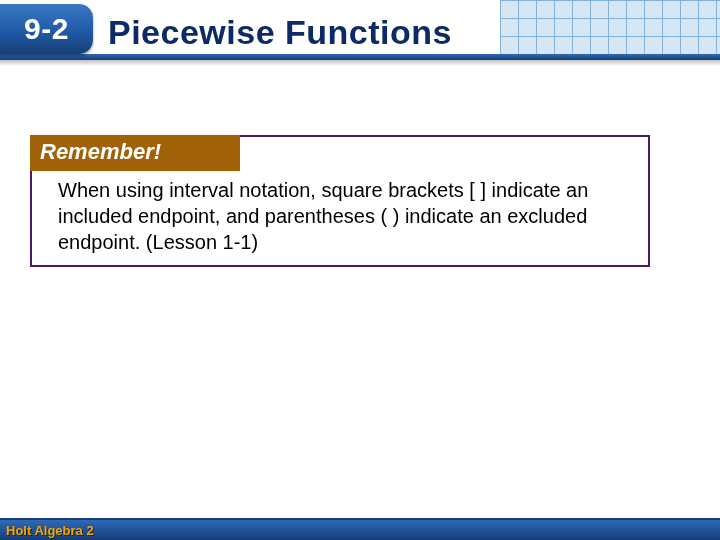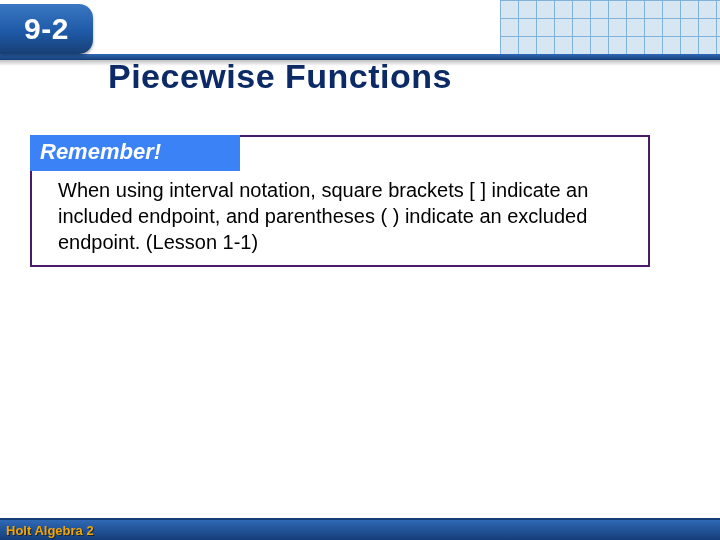--- a/index.html
+++ b/index.html
@@ -51,21 +51,20 @@
   .title-bar {
     position: absolute;
     left: 0;
     top: 8px;
     right: 0;
     height: 48px;
     display: flex;
     align-items: center;
     padding-left: 108px;
     z-index: 2;
-    margin-top: 44px;
   }
   .title-text {
     font-size: 34px;
     font-weight: 900;
     color: #0b2a66;
     letter-spacing: 0.5px;
     font-family: Verdana, Geneva, sans-serif;
   }
   .title-underline {
     position: absolute;
@@ -87,21 +86,21 @@
   }
   .callout {
     position: absolute;
     left: 30px;
     top: 135px;
     width: 620px;
     border: 2px solid #4a1a6b;
     background: #fff;
   }
   .callout-header {
-    background: #3b82f6;
+    background: #a16207;
     color: #fff;
     font-weight: 700;
     font-style: italic;
     font-size: 22px;
     padding: 4px 10px 6px 10px;
     display: inline-block;
     margin: -2px 0 0 -2px;
     width: 210px;
   }
   .callout-body {

